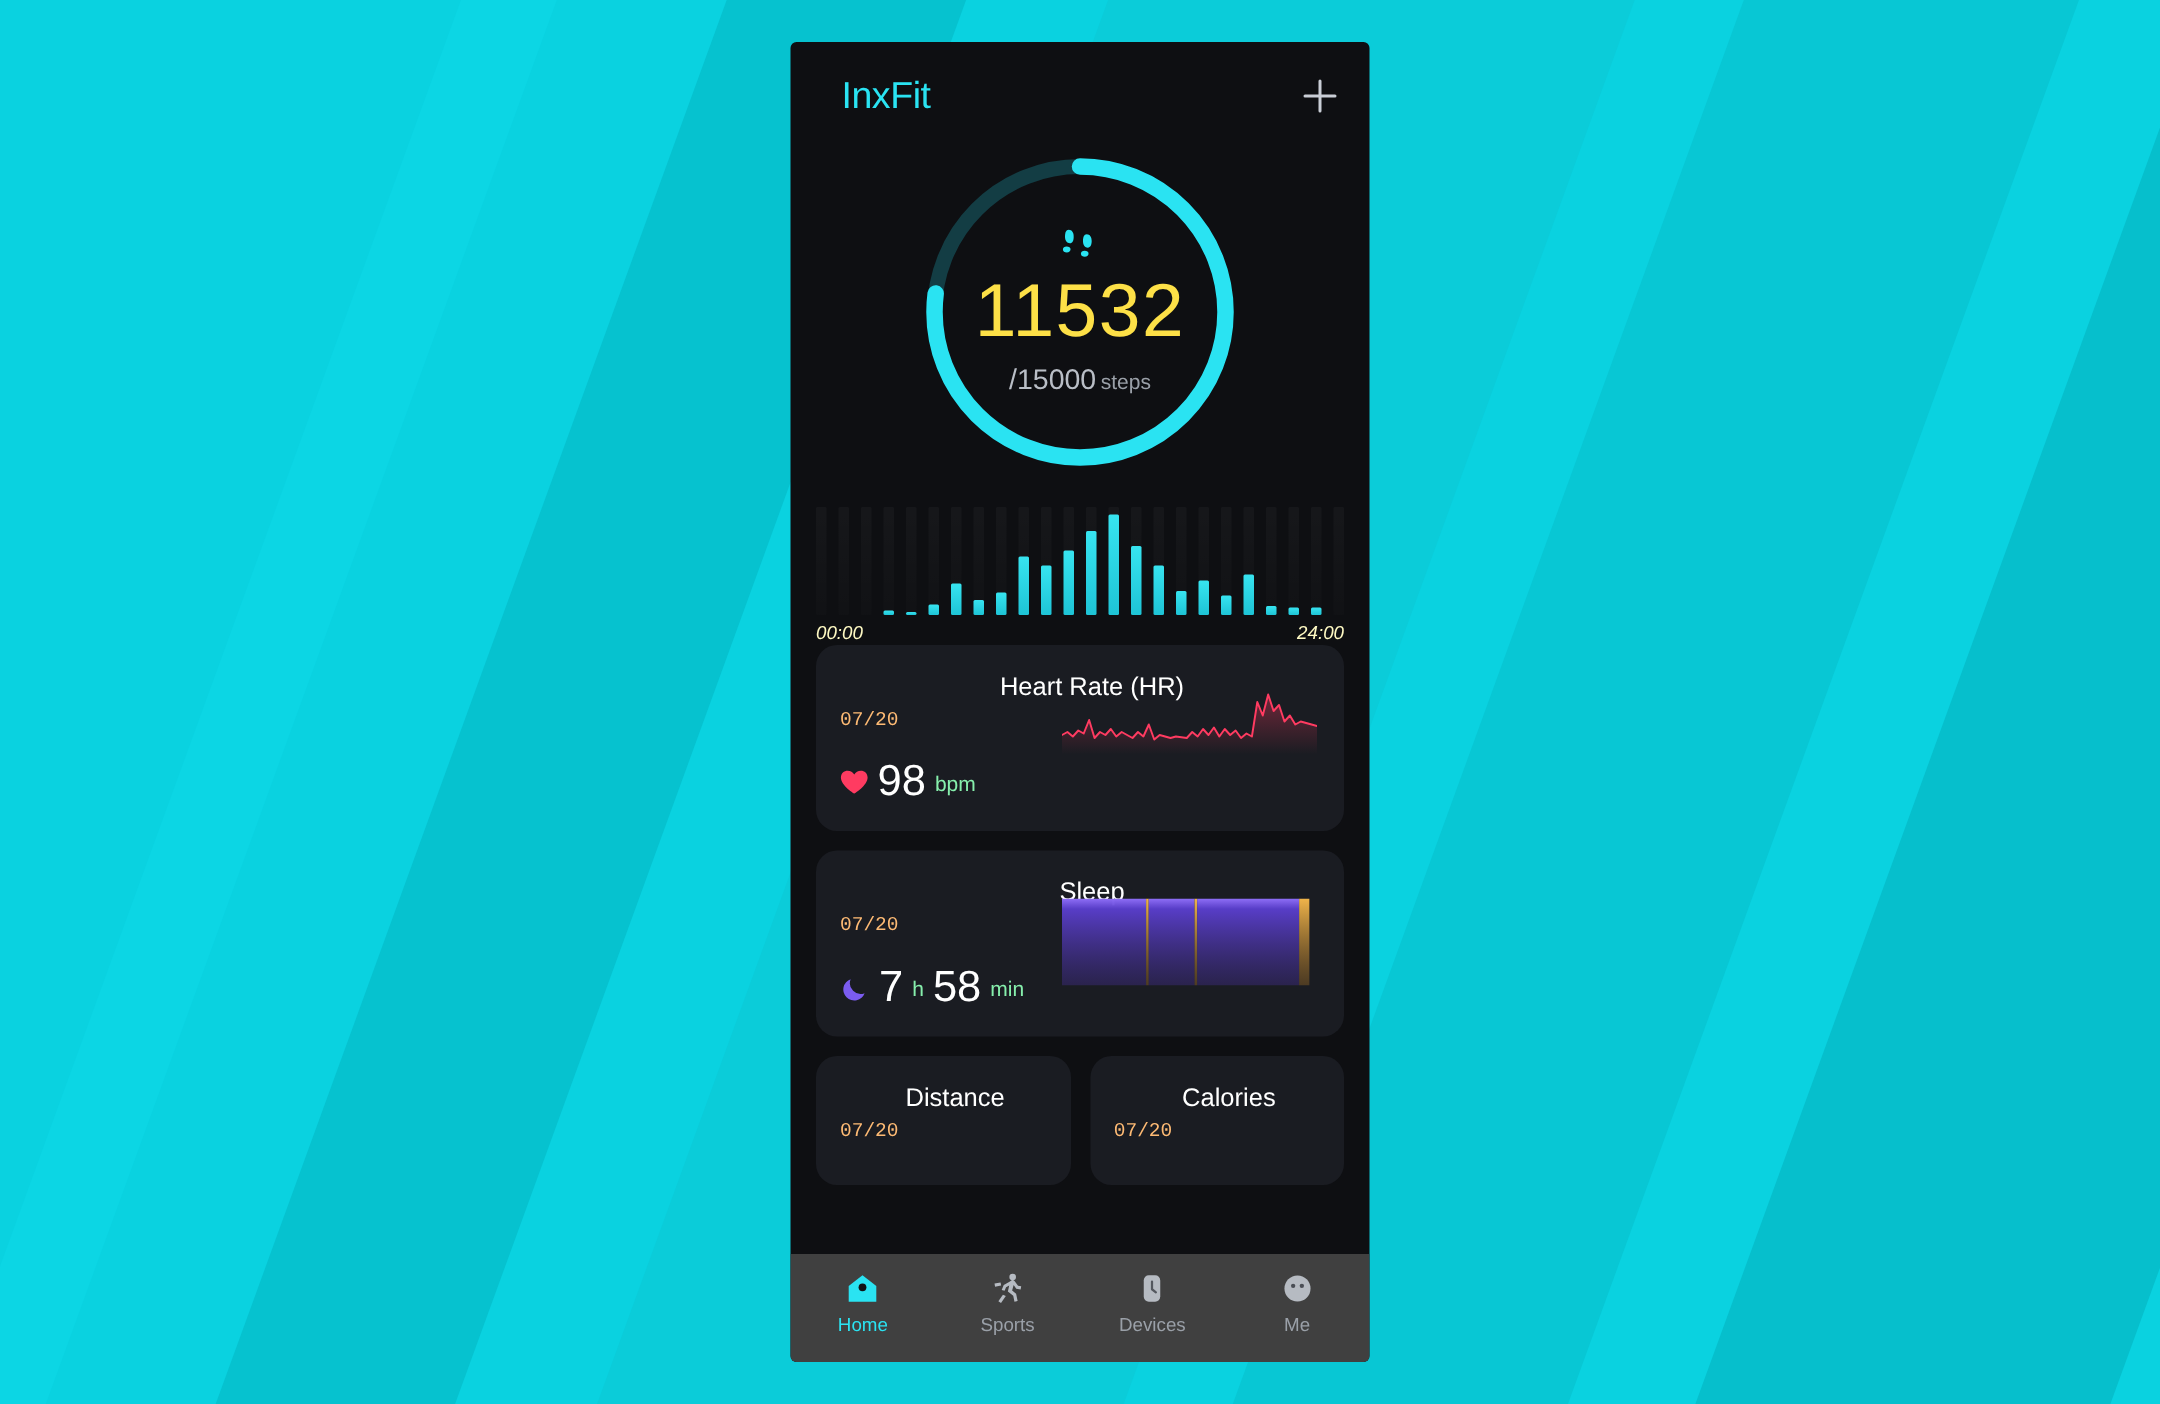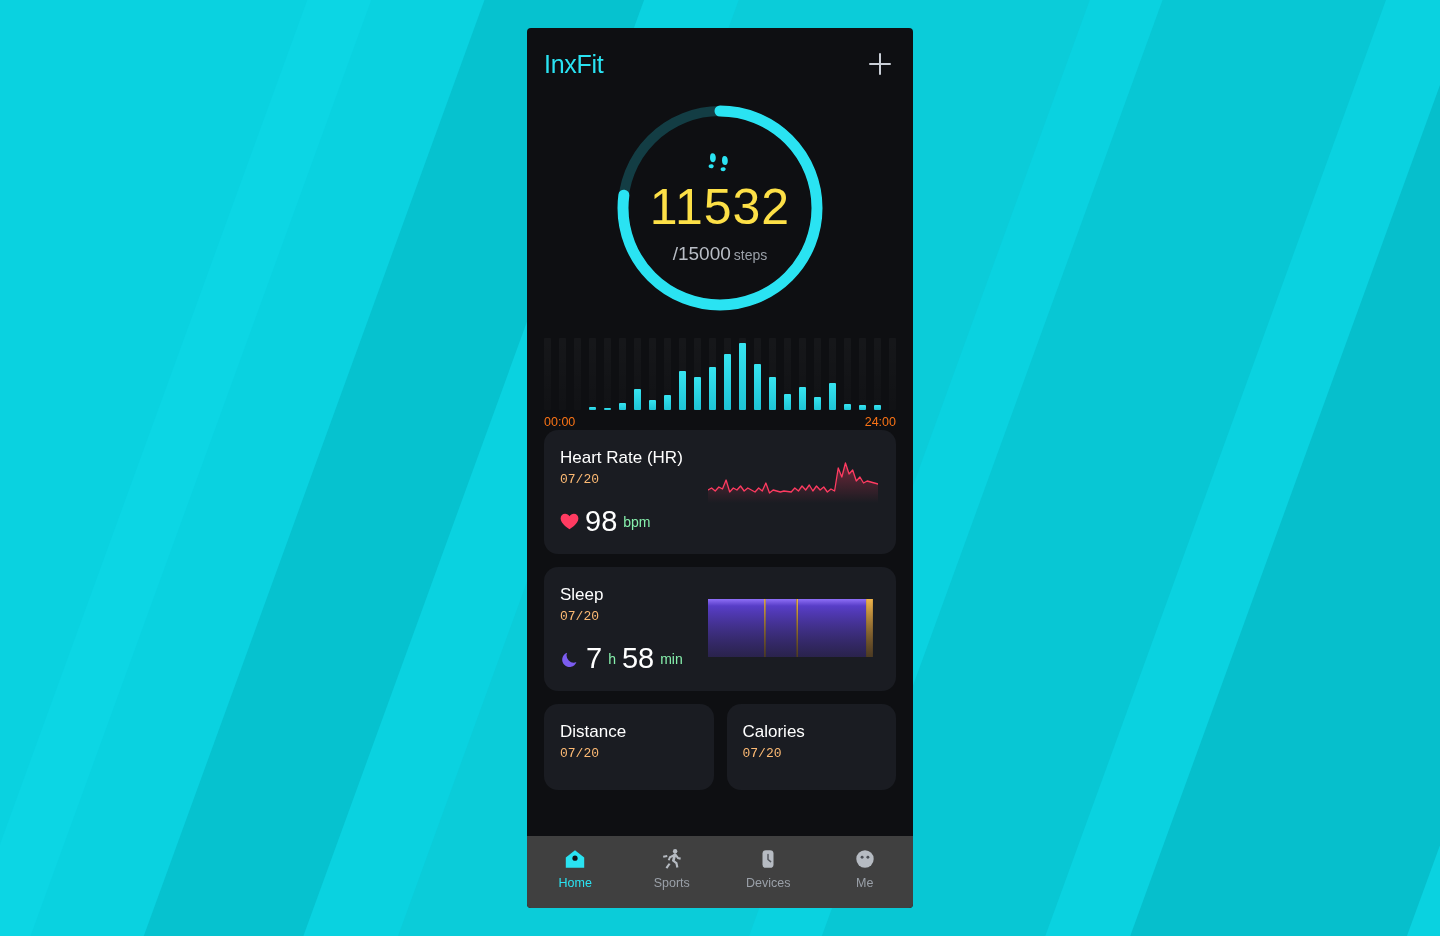--- a/index.html
+++ b/index.html
@@ -47,21 +47,21 @@
     flex-direction: column;
   }
 
   
   #app-header {
     flex: 0 0 auto;
     height: 72px;
     display: flex;
     align-items: center;
     justify-content: space-between;
-    padding: 0 18px 0 17px;
+    padding: 0 18px 0 34px;
   }
   #app-title {
     color: #2ae3f2;
     font-size: 25px;
     font-weight: 500;
     letter-spacing: -0.3px;
   }
   #add-btn {
     width: 30px; height: 30px;
     position: relative;
@@ -151,37 +151,37 @@
     width: 7px;
     background: linear-gradient(to bottom, #37e4f0, #1ec4d6);
     border-radius: 1px;
     min-height: 2px;
   }
   #hourly-axis {
     display: flex;
     justify-content: space-between;
     margin-top: 5px;
   }
-  #hourly-axis span { color: #f97316; font-size: 12.5px; }
+  #hourly-axis span { color: #fef9c3; font-size: 12.5px; font-style: italic; }
 
   
   #cards {
     flex: 1 1 auto;
     padding: 0 17px;
     display: flex;
     flex-direction: column;
     gap: 13px;
     overflow: hidden;
   }
   .card {
     background: #1a1c22;
     border-radius: 14px;
     position: relative;
   }
-  .card-title { color: #ffffff; font-size: 17px; font-weight: 500; }
+  .card-title { color: #ffffff; font-size: 17px; font-weight: 500; text-align: center; }
   .card-date  { color: #fdba74; font-size: 13px; margin-top: 4px; font-family: Liberation Mono, monospace; }
 
   #hr-card, #sleep-card {
     height: 124px;
     padding: 18px 0 0 16px;
   }
   .metric-row {
     position: absolute;
     left: 16px;
     bottom: 18px;

